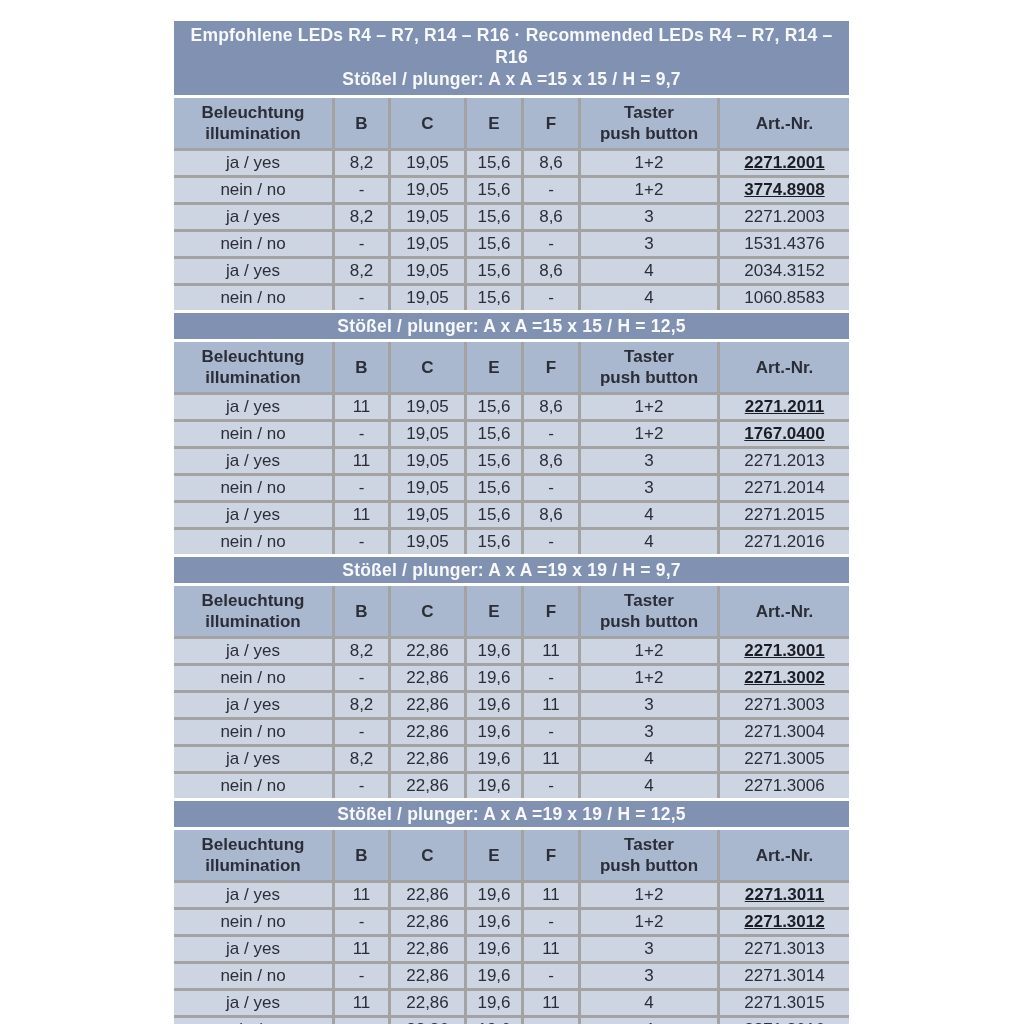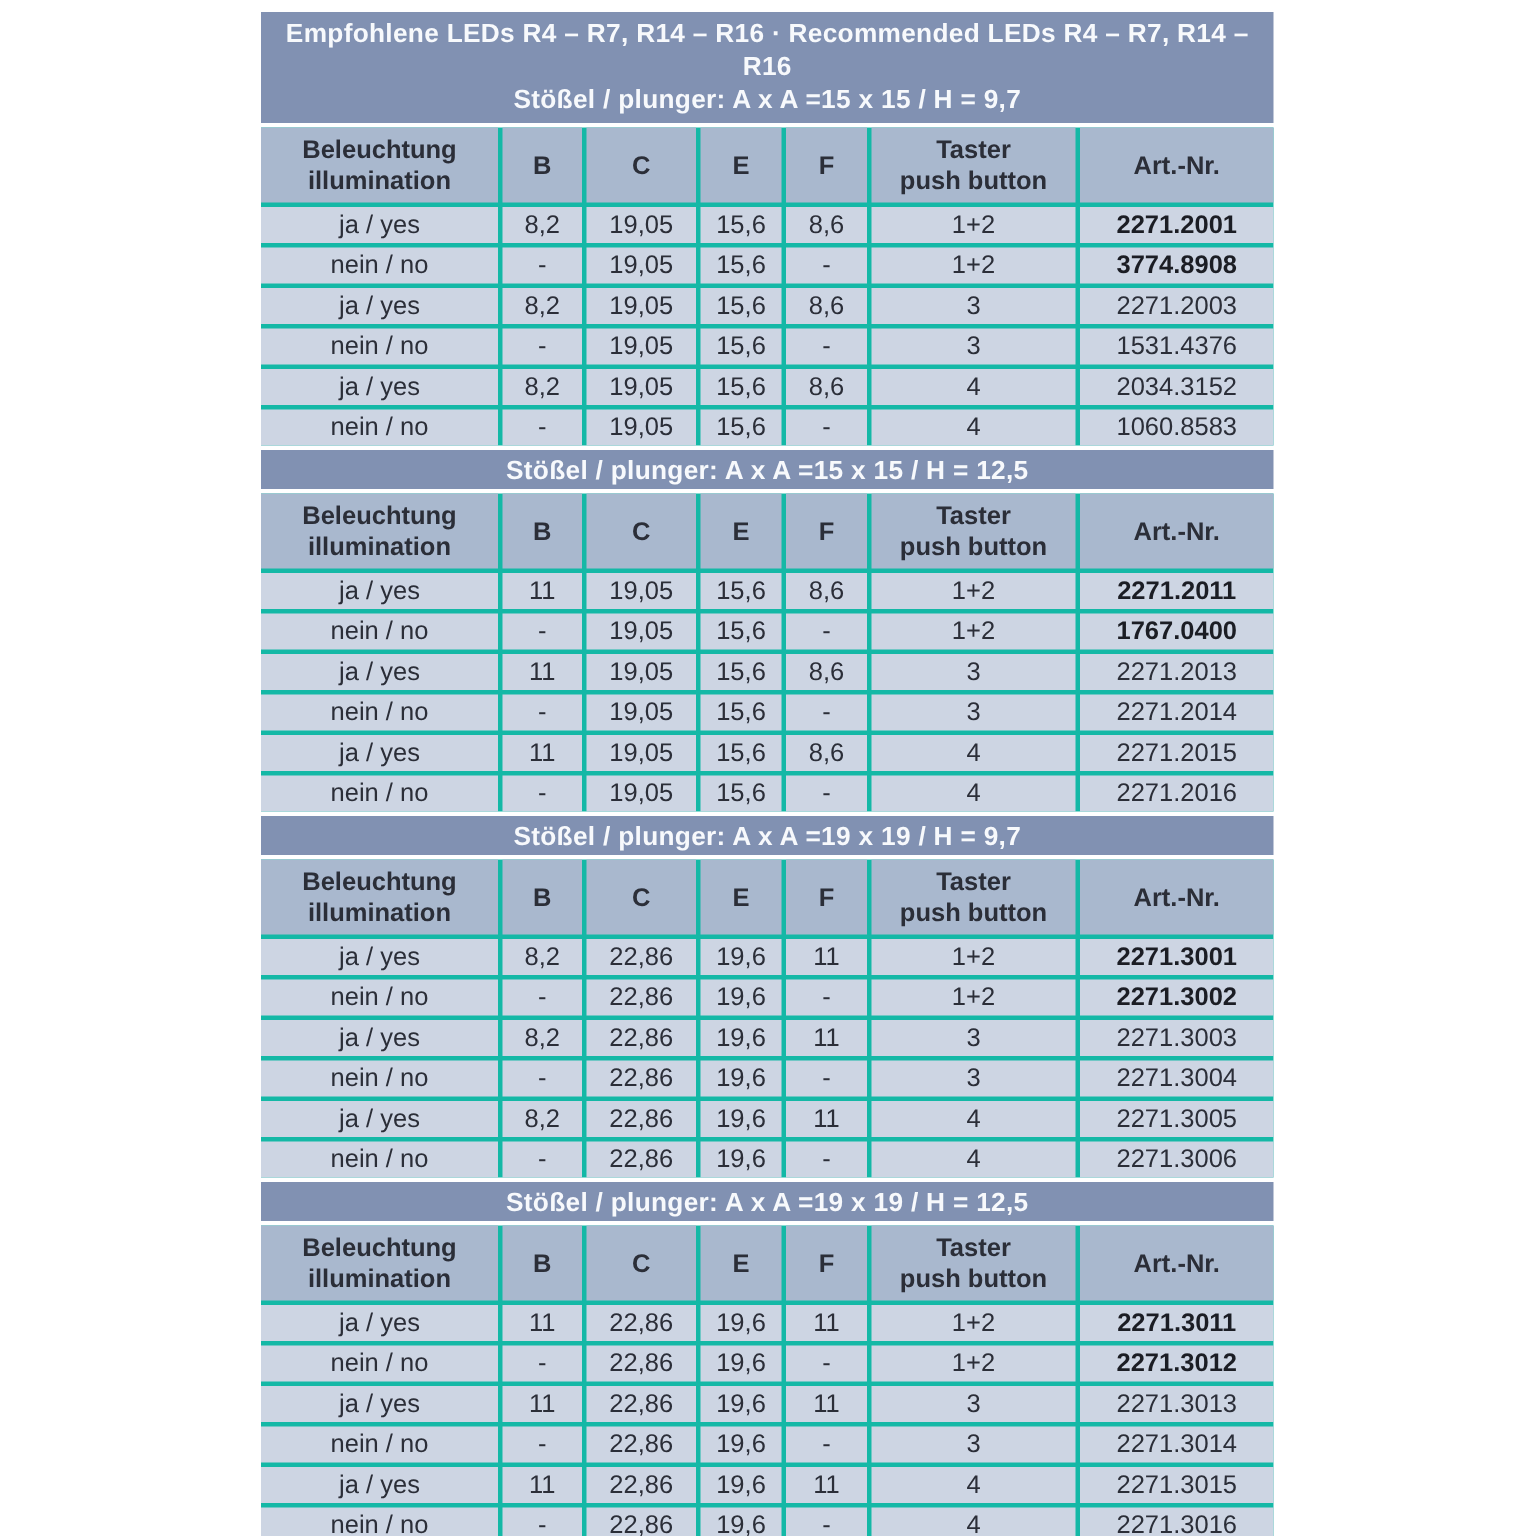--- a/index.html
+++ b/index.html
@@ -15,20 +15,21 @@
     position: absolute;
     left: 174px;
     top: 8px;
     width: 675px;
   }
   .band {
     background: var(--band, #8191b2);
     color: var(--text_band, #f7f9fc);
     text-align: center;
     font-weight: bold;
+    margin-top: 13px;
   }
   .band-top {
     padding: 3px 0 5px 0;
     margin-bottom: 3px;
   }
   .band-top .line {
     font-size: 17.5px;
     line-height: 22px;
     letter-spacing: 0.2px;
   }
@@ -38,21 +39,21 @@
     font-size: 17.5px;
     margin: 3px 0;
     letter-spacing: 0.2px;
   }
   .grid {
     display: grid;
     grid-template-columns: 158px 53px 73px 54px 54px 136px 129px;
     grid-template-rows: 50px;
     grid-auto-rows: 24px;
     gap: 3px;
-    background: #14b8a6;
+    background: #a3a3a3;
   }
   .th {
     background: var(--header, #a9b8ce);
     color: var(--text_dark, #2b2e38);
     font-weight: bold;
     font-size: 17px;
     line-height: 21px;
     display: flex;
     flex-direction: column;
     align-items: center;
@@ -65,20 +66,21 @@
     font-size: 17px;
     display: flex;
     align-items: center;
     justify-content: center;
     text-align: center;
     white-space: nowrap;
   }
   .td.art-bold {
     font-weight: bold;
     color: #1b1d24;
+    text-decoration: underline;
   }
 </style>
 </head>
 <body>
 
 <div class="spec-table">
 
   <div class="band band-top">
     <div class="line">Empfohlene LEDs R4 – R7, R14 – R16 · Recommended LEDs R4 – R7, R14 – R16</div>
     <div class="line">Stößel / plunger: A x A =15 x 15 / H = 9,7</div>

